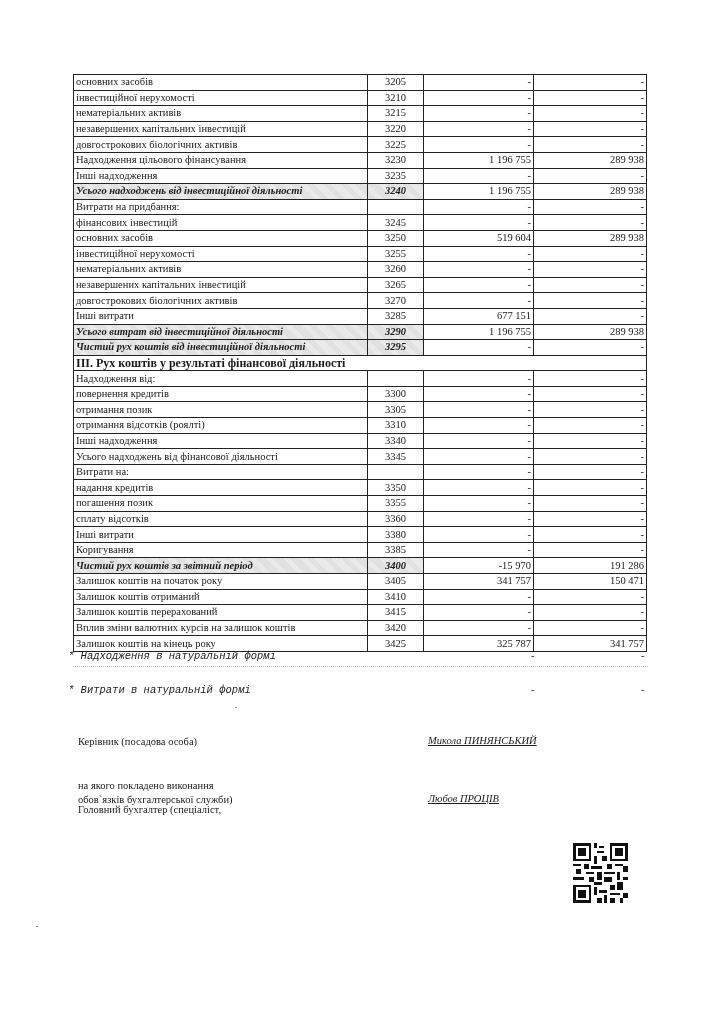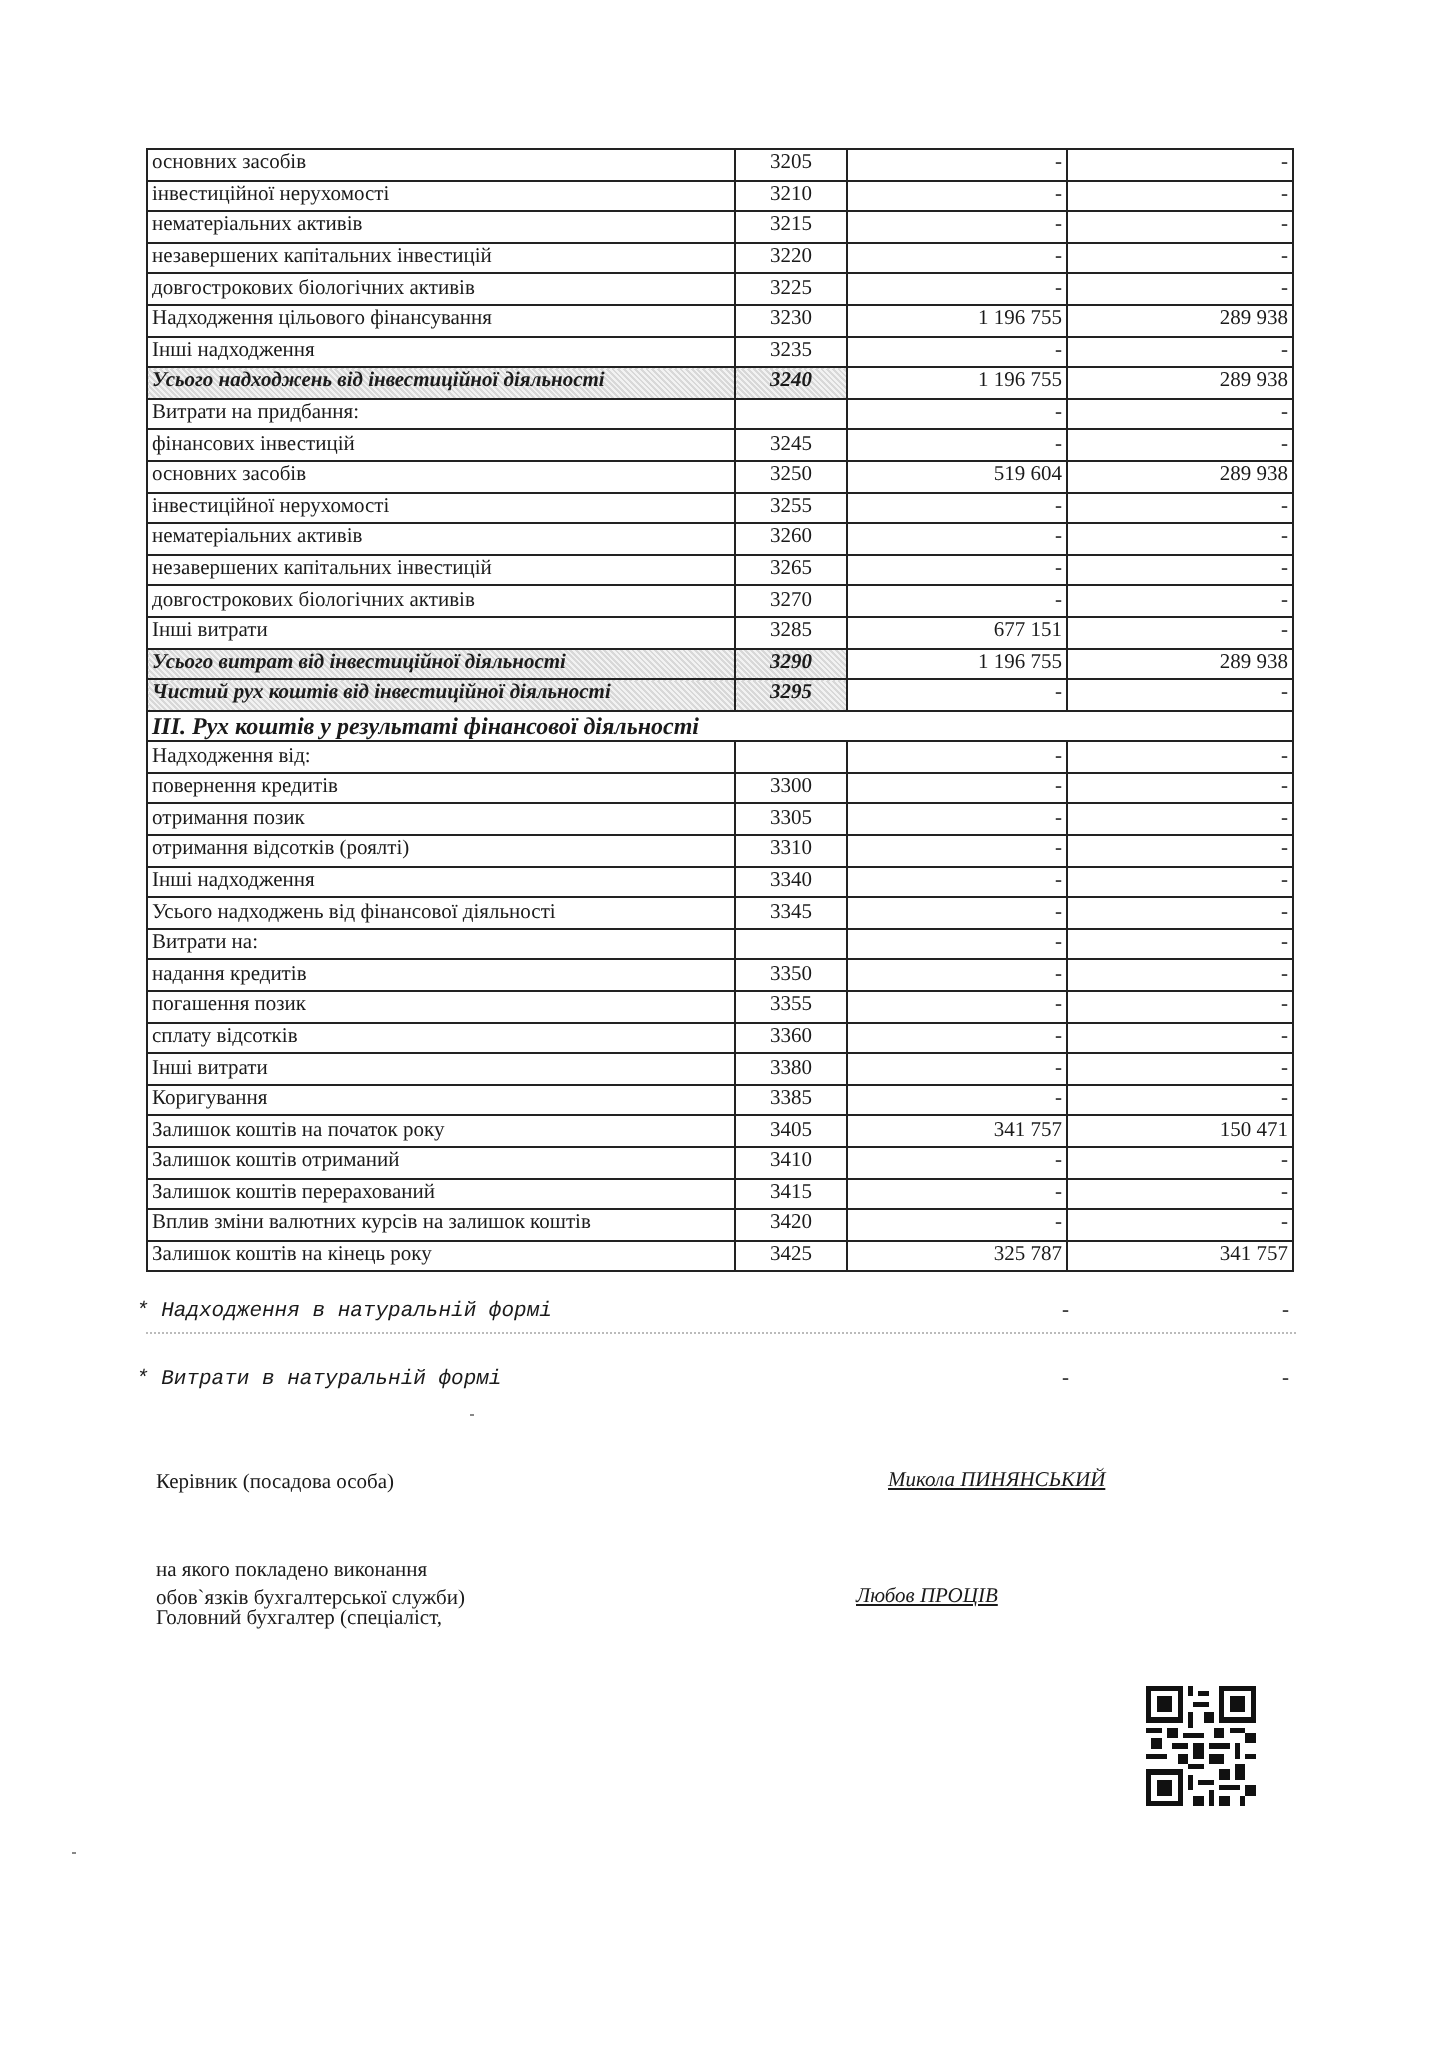--- a/index.html
+++ b/index.html
@@ -10,21 +10,21 @@
   #report td { border: 1px solid #222; height: 14.6px; padding: 0 2px; line-height: 14px;
                white-space: nowrap; overflow: hidden; }
   #report col.c1 { width: 294px; }
   #report col.c2 { width: 56px; }
   #report col.c3 { width: 110px; }
   #report col.c4 { width: 113px; }
   td.code { text-align: center; }
   td.num { text-align: right; }
   tr.bold td.label, tr.bold td.code { font-weight: bold;
      background-image: repeating-linear-gradient(45deg, #d8d8d8 0 1px, #f2f2f2 1px 2px); font-style: italic; }
-  tr.section td { font-weight: bold; font-size: 12px; font-style: italic; }
+  tr.section td { font-weight: bold; font-size: 12px; }
   .footnote { position: absolute; left: 68px; font-style: italic; font-size: 10.5px; font-family: Liberation Mono, monospace; }
   .fn-dash { position: absolute; font-size: 10.5px; }
   .dotline { position: absolute; left: 73px; width: 575px; top: 666px; height: 0;
              border-top: 1px dotted #bbb; }
   .sig-label { position: absolute; left: 78px; font-size: 10.5px; line-height: 14px; }
   .sig-name { position: absolute; left: 428px; font-size: 10.5px; font-style: italic;
               text-decoration: underline; }
   .qr { position: absolute; left: 573px; top: 843px; width: 55px; height: 60px; }
   .speck { position: absolute; width: 2px; height: 1px; background: #888; }
 </style>
@@ -215,20 +215,26 @@
     <td class="code">3380</td>
     <td class="num">-</td>
     <td class="num">-</td>
   </tr>
       <tr>
     <td class="label">Коригування</td>
     <td class="code">3385</td>
     <td class="num">-</td>
     <td class="num">-</td>
   </tr>
+      <tr class="bold">
+    <td class="label">Чистий рух коштів за звітний період</td>
+    <td class="code">3400</td>
+    <td class="num">-15 970</td>
+    <td class="num">191 286</td>
+  </tr>
       <tr>
     <td class="label">Залишок коштів на початок року</td>
     <td class="code">3405</td>
     <td class="num">341 757</td>
     <td class="num">150 471</td>
   </tr>
       <tr>
     <td class="label">Залишок коштів отриманий</td>
     <td class="code">3410</td>
     <td class="num">-</td>
@@ -258,21 +264,21 @@
 <div class="footnote" style="top:650px;">* Надходження в натуральній формі</div>
 <div class="fn-dash" style="left:531px; top:650px;">-</div>
 <div class="fn-dash" style="left:641px; top:650px;">-</div>
 <div class="dotline"></div>
 
 <div class="footnote" style="top:684px;">* Витрати в натуральній формі</div>
 <div class="fn-dash" style="left:531px; top:684px;">-</div>
 <div class="fn-dash" style="left:641px; top:684px;">-</div>
 
 <div class="sig-label" style="top:735px;">Керівник (посадова особа)</div>
-<div class="sig-name" style="top:735px;margin-left:16px;">Микола ПИНЯНСЬКИЙ</div>
+<div class="sig-name" style="top:735px;">Микола ПИНЯНСЬКИЙ</div>
 
 <div class="sig-label" style="top:803px;">Головний бухгалтер (спеціаліст,</div>
 <div class="sig-label" style="top:779px;">на якого покладено виконання</div>
 <div class="sig-label" style="top:793px;">обов`язків бухгалтерської служби)</div>
 <div class="sig-name" style="top:793px;">Любов ПРОЦІВ</div>
 
 <svg class="qr" viewBox="0 0 21 23" shape-rendering="crispEdges">
   <g fill="#111">
     <rect x="0" y="0" width="7" height="7"></rect>
       <rect x="1" y="1" width="5" height="5" fill="#fff"></rect>

